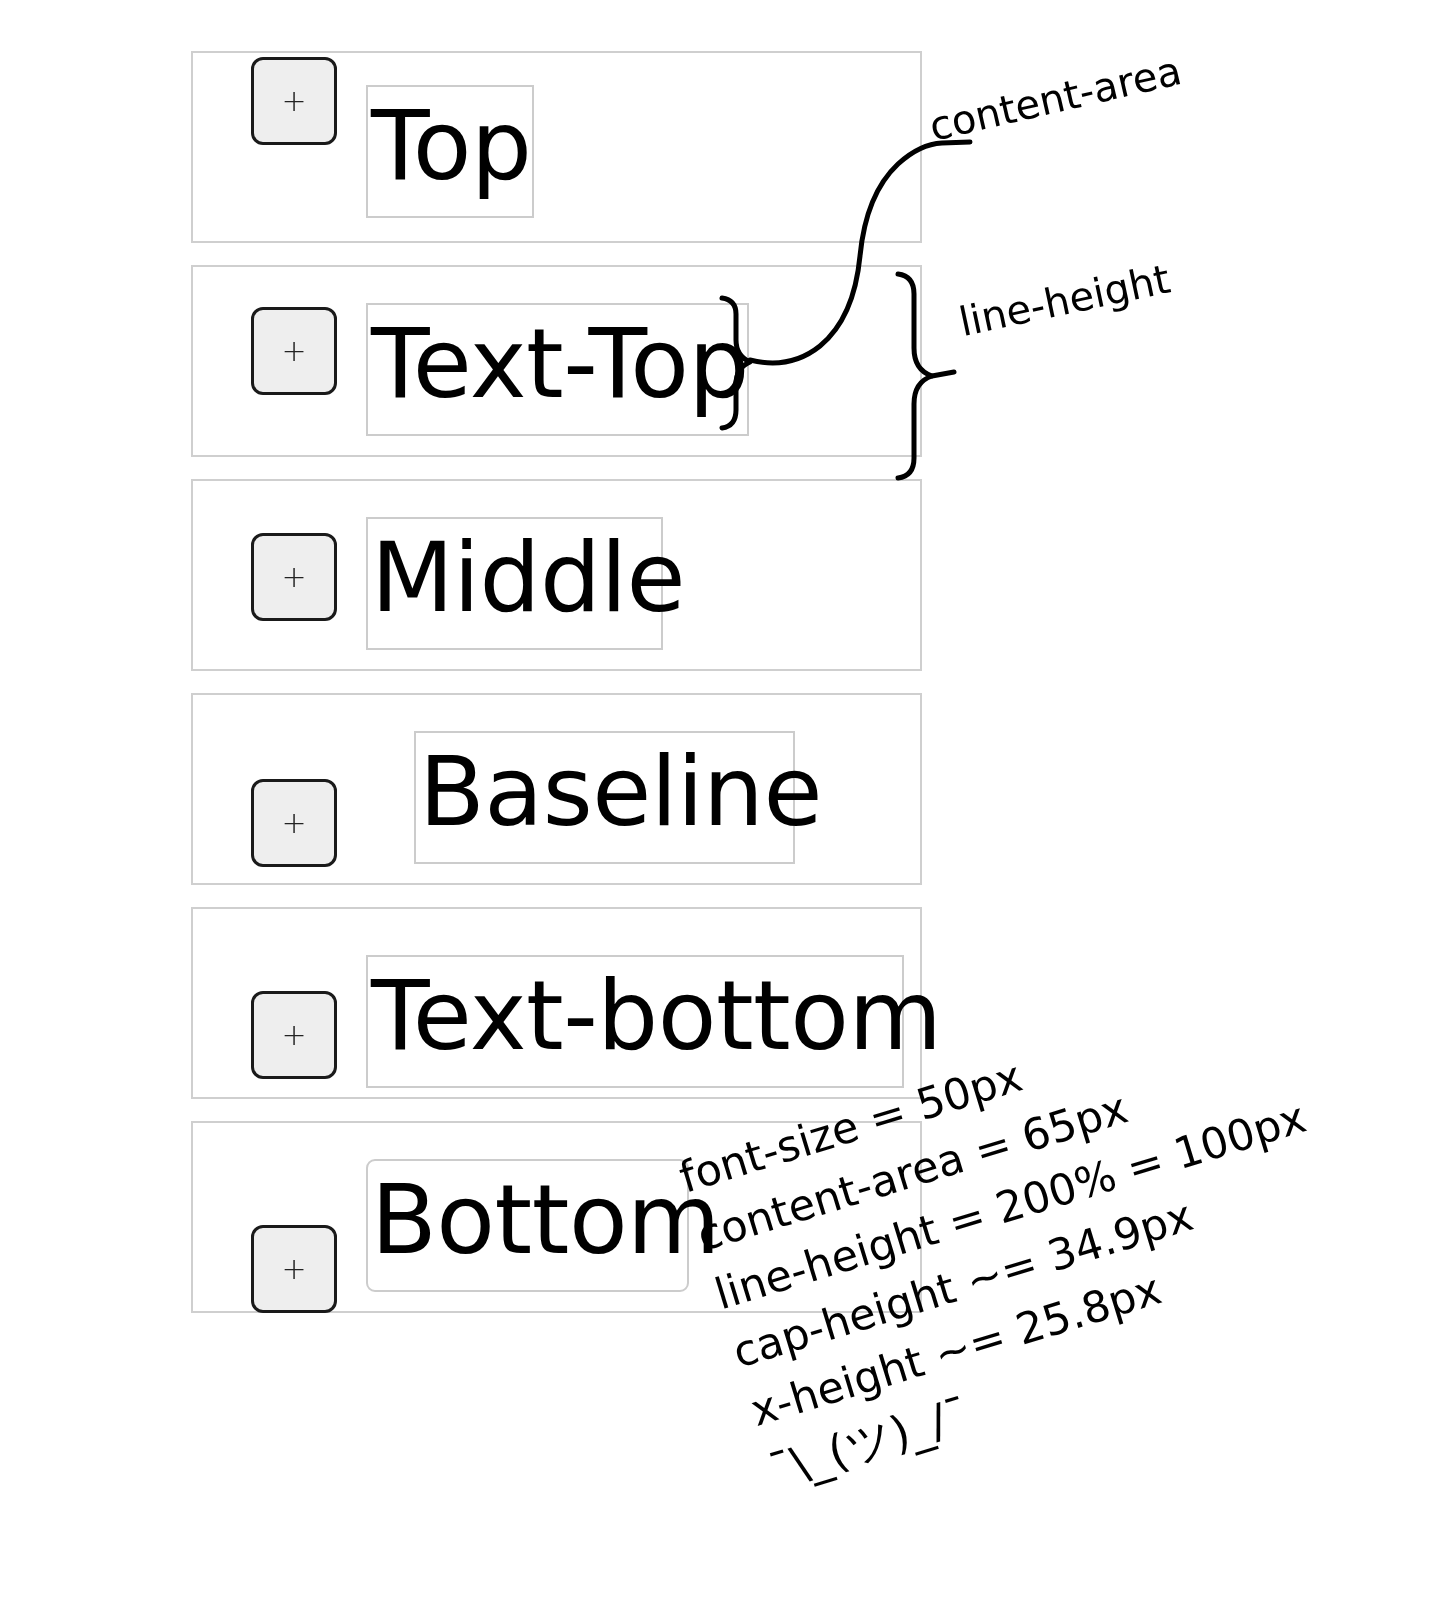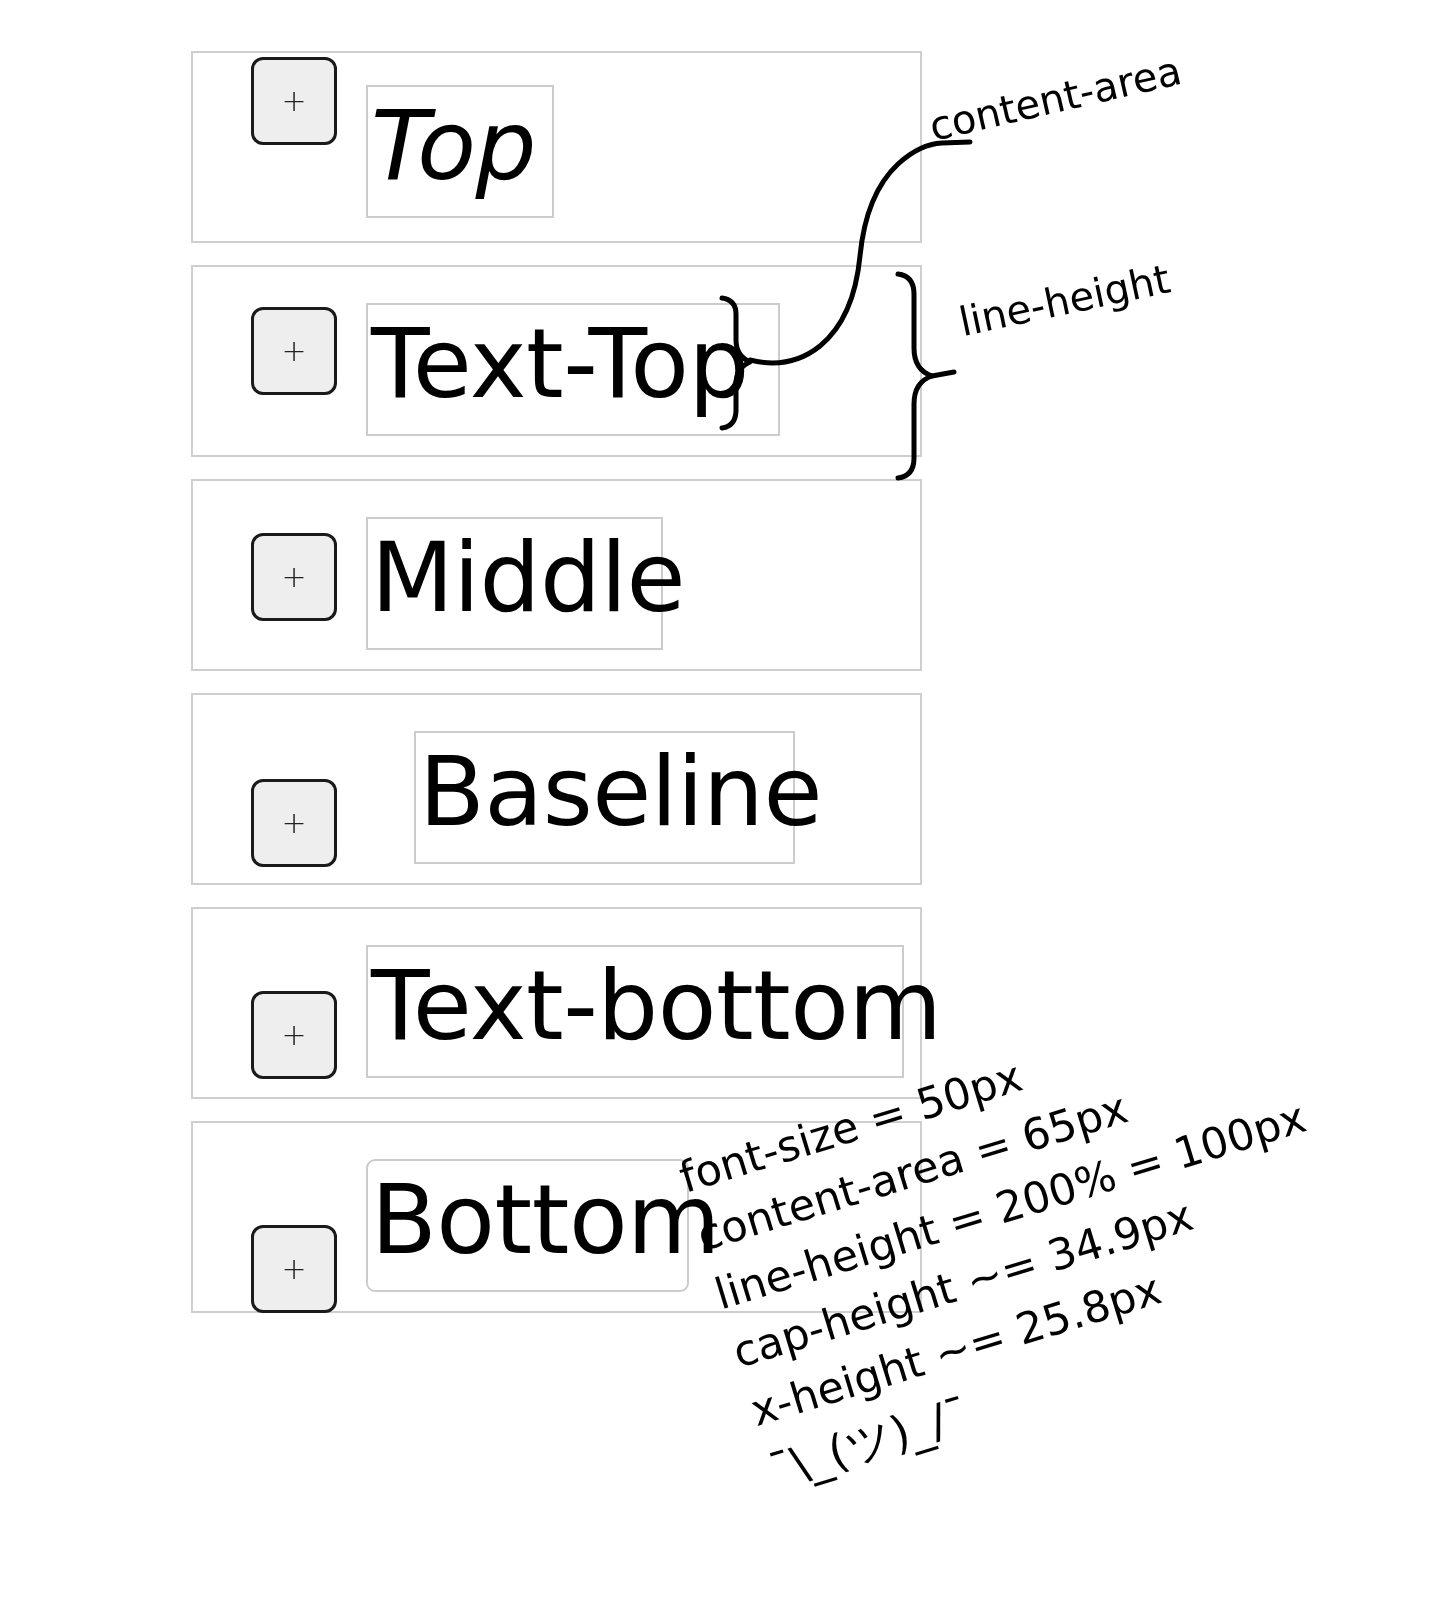--- a/index.html
+++ b/index.html
@@ -94,33 +94,33 @@
 
   
   .va-top      .plus-btn { top: 4px; }
   .va-texttop  .plus-btn { top: 40px; }
   .va-middle   .plus-btn { top: 52px; }
   .va-baseline .plus-btn { top: 84px; }
   .va-textbot  .plus-btn { top: 82px; }
   .va-bottom   .plus-btn { top: 102px; }
 
   
-  .ca-top      { width: 188px; font-style: italic; }
-  .ca-texttop  { width: 414px; }
+  .ca-top      { width: 168px; }
+  .ca-texttop  { width: 383px; }
   .ca-middle   { width: 297px; }
   .ca-baseline { width: 381px; margin-left: 48px; }
   .ca-textbot  { width: 538px; }
   .ca-bottom   { width: 323px; border-radius: 9px; }
 
   
   .va-top      .content-area { top: 32px; }
   .va-texttop  .content-area { top: 36px; }
   .va-middle   .content-area { top: 36px; }
   .va-baseline .content-area { top: 36px; }
-  .va-textbot  .content-area { top: 36px; }
+  .va-textbot  .content-area { top: 46px; }
   .va-bottom   .content-area { top: 36px; }
 
   
   .hand {
     font-family: "DejaVu Sans", sans-serif;
     font-weight: 400;
     color: #000000;
     white-space: nowrap;
   }
 

